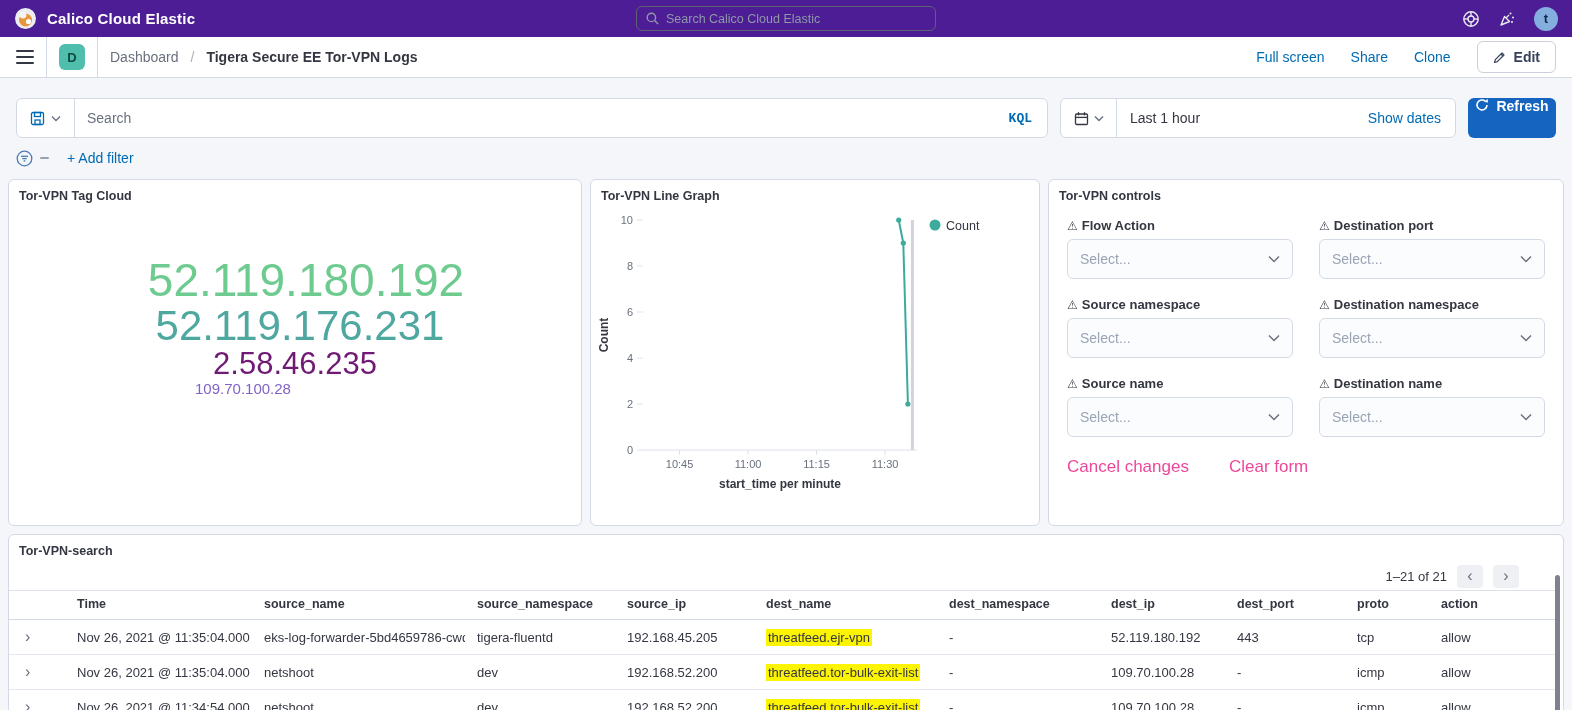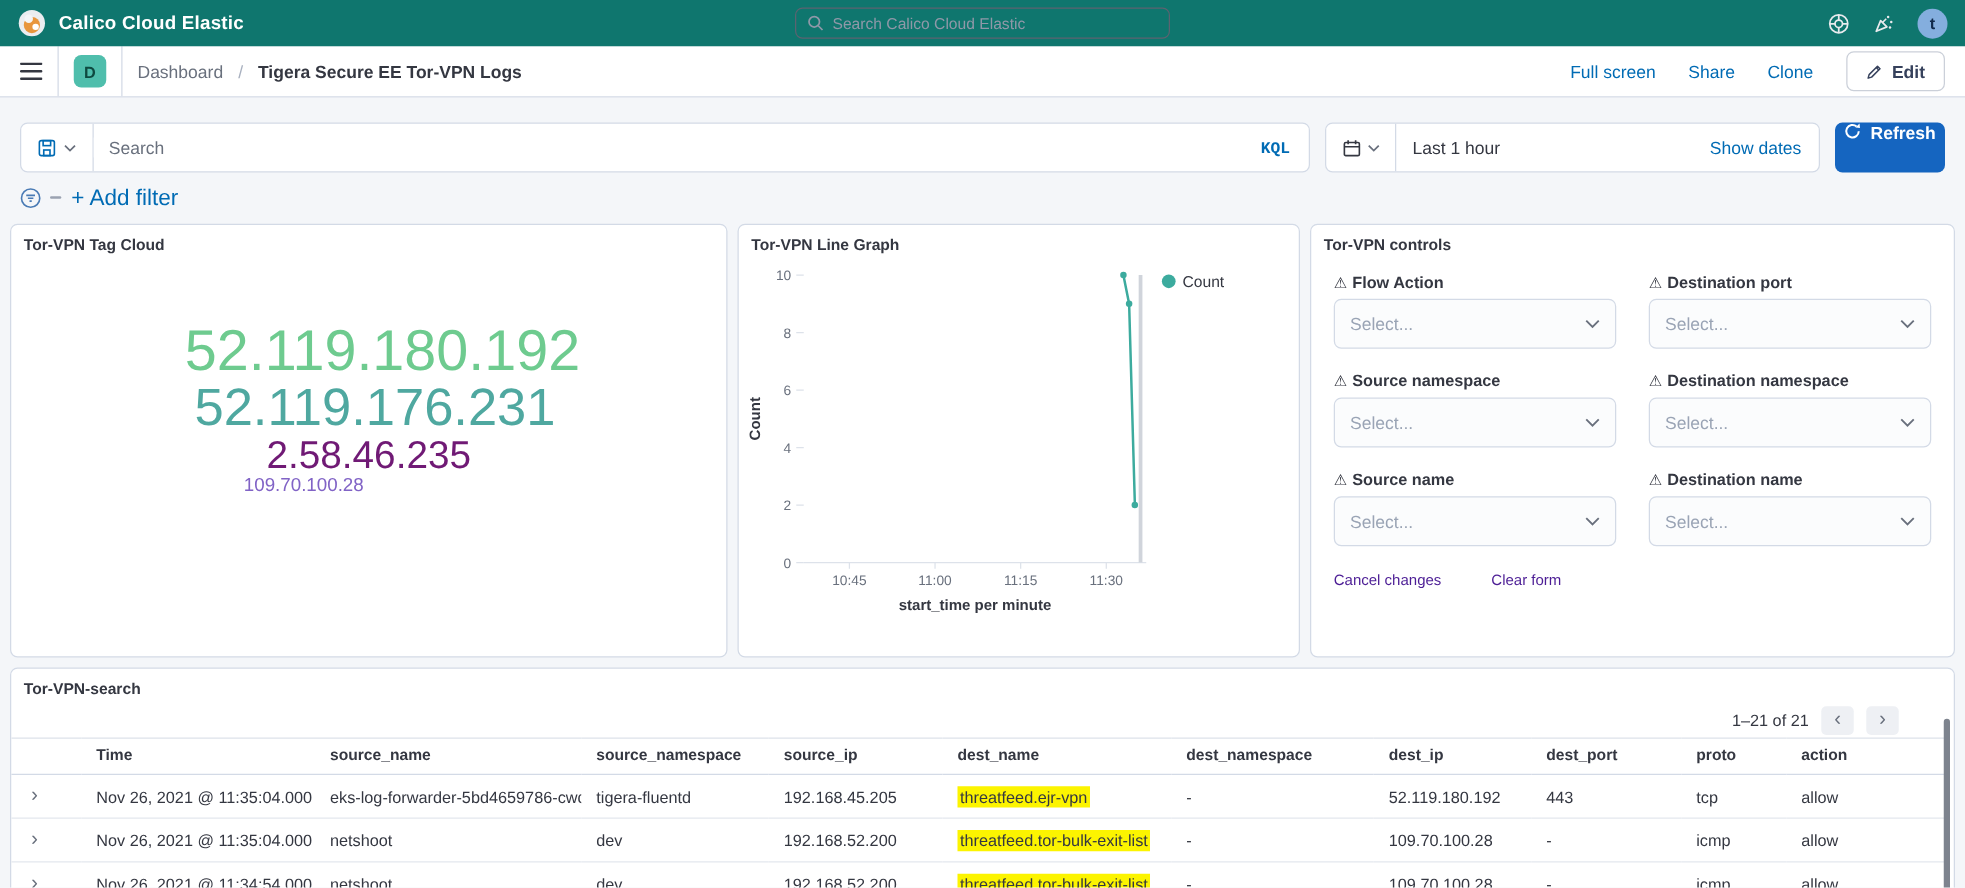--- a/index.html
+++ b/index.html
@@ -1,20 +1,20 @@
 <!DOCTYPE html>
 <html style="--link_blue: #006BB4; --primary_button: #1565C0; --badge_teal: #4FBEAC; --avatar_blue: #84AEDE; --highlight_yellow: #FCF400;"><head>
 <meta charset="utf-8">
 <style>
   * { margin:0; padding:0; box-sizing:border-box; }
   html,body { width:1572px; height:710px; overflow:hidden; background:#f4f6f9;
     font-family:"Liberation Sans","DejaVu Sans",sans-serif; color:#343741; }
 
   
-  .topbar { position:relative; height:37px; background:#0f766e; display:flex; align-items:center; padding:0 14px; }
+  .topbar { position:relative; height:37px; background:#4c1d95; display:flex; align-items:center; padding:0 14px; }
   .brand { display:flex; align-items:center; gap:10px; }
   .app-title { color:#fff; font-size:15px; font-weight:600; letter-spacing:.2px; }
   .topsearch { position:absolute; left:50%; top:6px; transform:translateX(-50%); width:300px; height:25px;
     border:1px solid #5c6370; border-radius:6px; display:flex; align-items:center; gap:7px; padding:0 9px; }
   .topsearch input { flex:1; background:transparent; border:0; outline:0; color:#d4dae5; font-size:12.5px; font-family:inherit; }
   .topsearch input::placeholder { color:#8f98a8; }
   .topicons { margin-left:auto; display:flex; align-items:center; gap:18px; }
   .avatar { width:24px; height:24px; border-radius:50%; background:var(--avatar_blue); color:#10294b;
     font-size:13px; font-weight:600; display:flex; align-items:center; justify-content:center; }
 
@@ -42,21 +42,21 @@
   .dategroup { width:396px; background:#fff; border:1px solid #d3dae6; border-radius:6px; display:flex; align-items:center; }
   .dcal { width:56px; height:100%; border-right:1px solid #d3dae6; display:flex; align-items:center; justify-content:center; gap:5px; cursor:pointer; }
   .dtime { padding:0 13px; font-size:14px; color:#343741; }
   .showdates { margin-left:auto; padding-right:14px; color:var(--link_blue); font-size:14px; cursor:pointer; }
   .refresh { width:88px; background:var(--primary_button); border:0; border-radius:6px; color:#fff;
     font-weight:600; font-size:14px; display:flex; justify-content:center; gap:7px; cursor:pointer; font-family:inherit; }
 
   
   .filterbar { margin:11px 16px 0; display:flex; align-items:center; gap:7px; height:18px; }
   .fdash { width:9px; height:2px; background:#9aa2b1; border-radius:1px; }
-  .addfilter { color:var(--link_blue); font-size:18px; cursor:pointer; margin-left:1px; }
+  .addfilter { color:var(--link_blue); font-size:14px; cursor:pointer; margin-left:11px; }
 
   
   .panels { margin:12px 8px 0; display:flex; gap:8px; height:347px; }
   .panel { background:#fff; border:1px solid #d3dae6; border-radius:6px; position:relative; }
   .panel h3 { padding:9px 10px 0; font-size:12.5px; font-weight:700; color:#343741; }
   .p-tag { width:574px; }
   .p-line { width:450px; }
   .p-ctl { flex:1; }
 
   .tags { position:absolute; top:76px; left:0; right:0; display:flex; flex-direction:column; align-items:center; line-height:1.05; }
@@ -70,21 +70,21 @@
 
   .ctl-grid { display:grid; grid-template-columns:1fr 1fr; column-gap:26px; row-gap:18px; padding:15px 18px 0; }
   .field label { display:flex; align-items:center; gap:4px; font-size:13px; font-weight:700; color:#343741; }
   .warn { font-size:12px; color:#343741; }
   .select { margin-top:6px; height:40px; background:#fbfcfd; border:1px solid #d3dae6; border-radius:6px;
     display:flex; align-items:center; padding:0 12px; color:#9aa4b5; font-size:14px; cursor:pointer; }
   .select svg { margin-left:auto; }
   .ctl-buttons { display:flex; align-items:center; gap:40px; padding:20px 18px 0; }
   .apply { height:40px; padding:0 17px; background:#b7bfcb; color:#7d8694; border:0; border-radius:6px;
     font-size:14px; font-weight:500; font-family:inherit; }
-  .ghostbtn { color:#4c1d95; font-size:12px; cursor:pointer; }
+  .ghostbtn { color:#ec4899; font-size:17px; cursor:pointer; }
 
   
   .table-panel { margin:8px 8px 0; height:260px; overflow:hidden; }
   .paging { position:absolute; top:30px; right:44px; display:flex; align-items:center; gap:10px; font-size:13px; color:#343741; }
   .pgbtn { width:26px; height:23px; background:#eef0f4; border-radius:4px; color:#69707d; display:flex;
     align-items:center; justify-content:center; font-size:16px; cursor:pointer; padding-bottom:2px; }
   table { width:calc(100% - 10px); border-collapse:collapse; table-layout:fixed; margin-top:32px; }
   thead th { text-align:left; font-size:12.5px; font-weight:700; color:#343741; padding:6px 0 8px 12px;
     border-top:1px solid #dde2ea; border-bottom:1px solid #d3dae6; }
   tbody td { font-size:13px; color:#343741; padding:9px 0 9px 12px; border-bottom:1px solid #e3e8ee;

